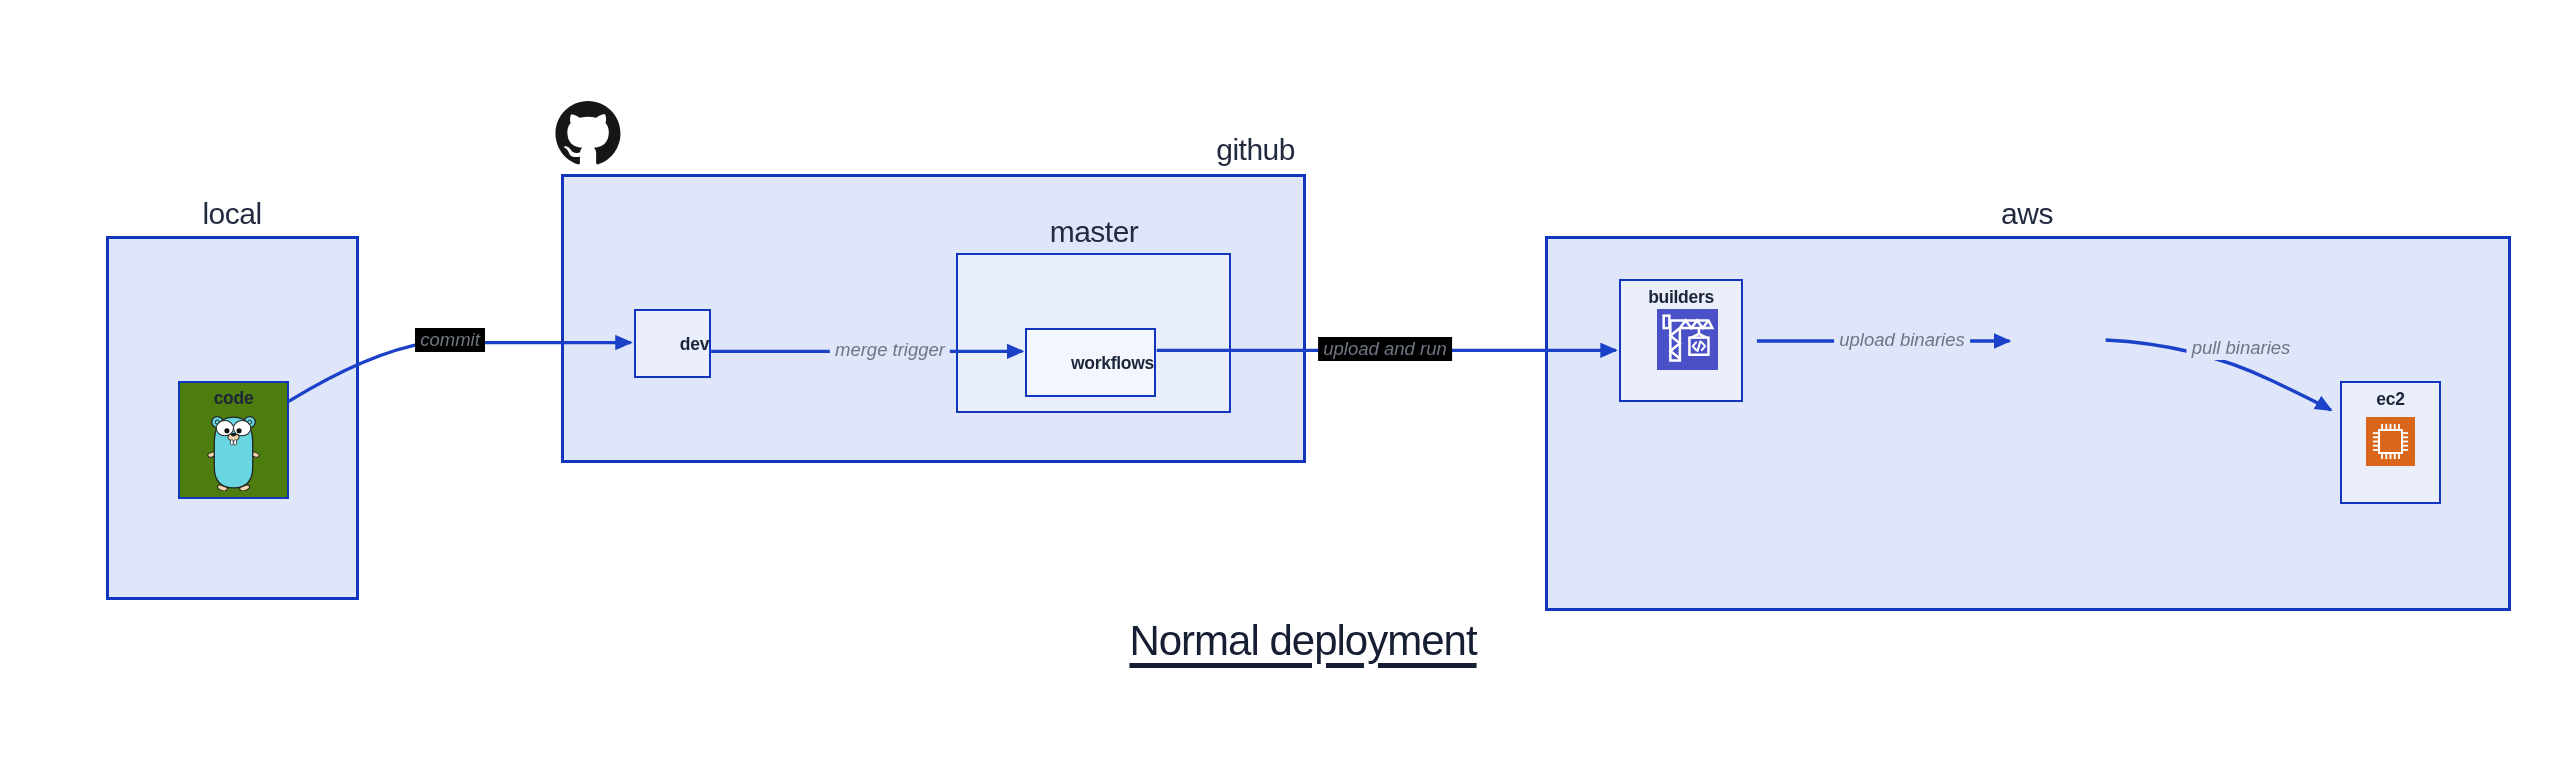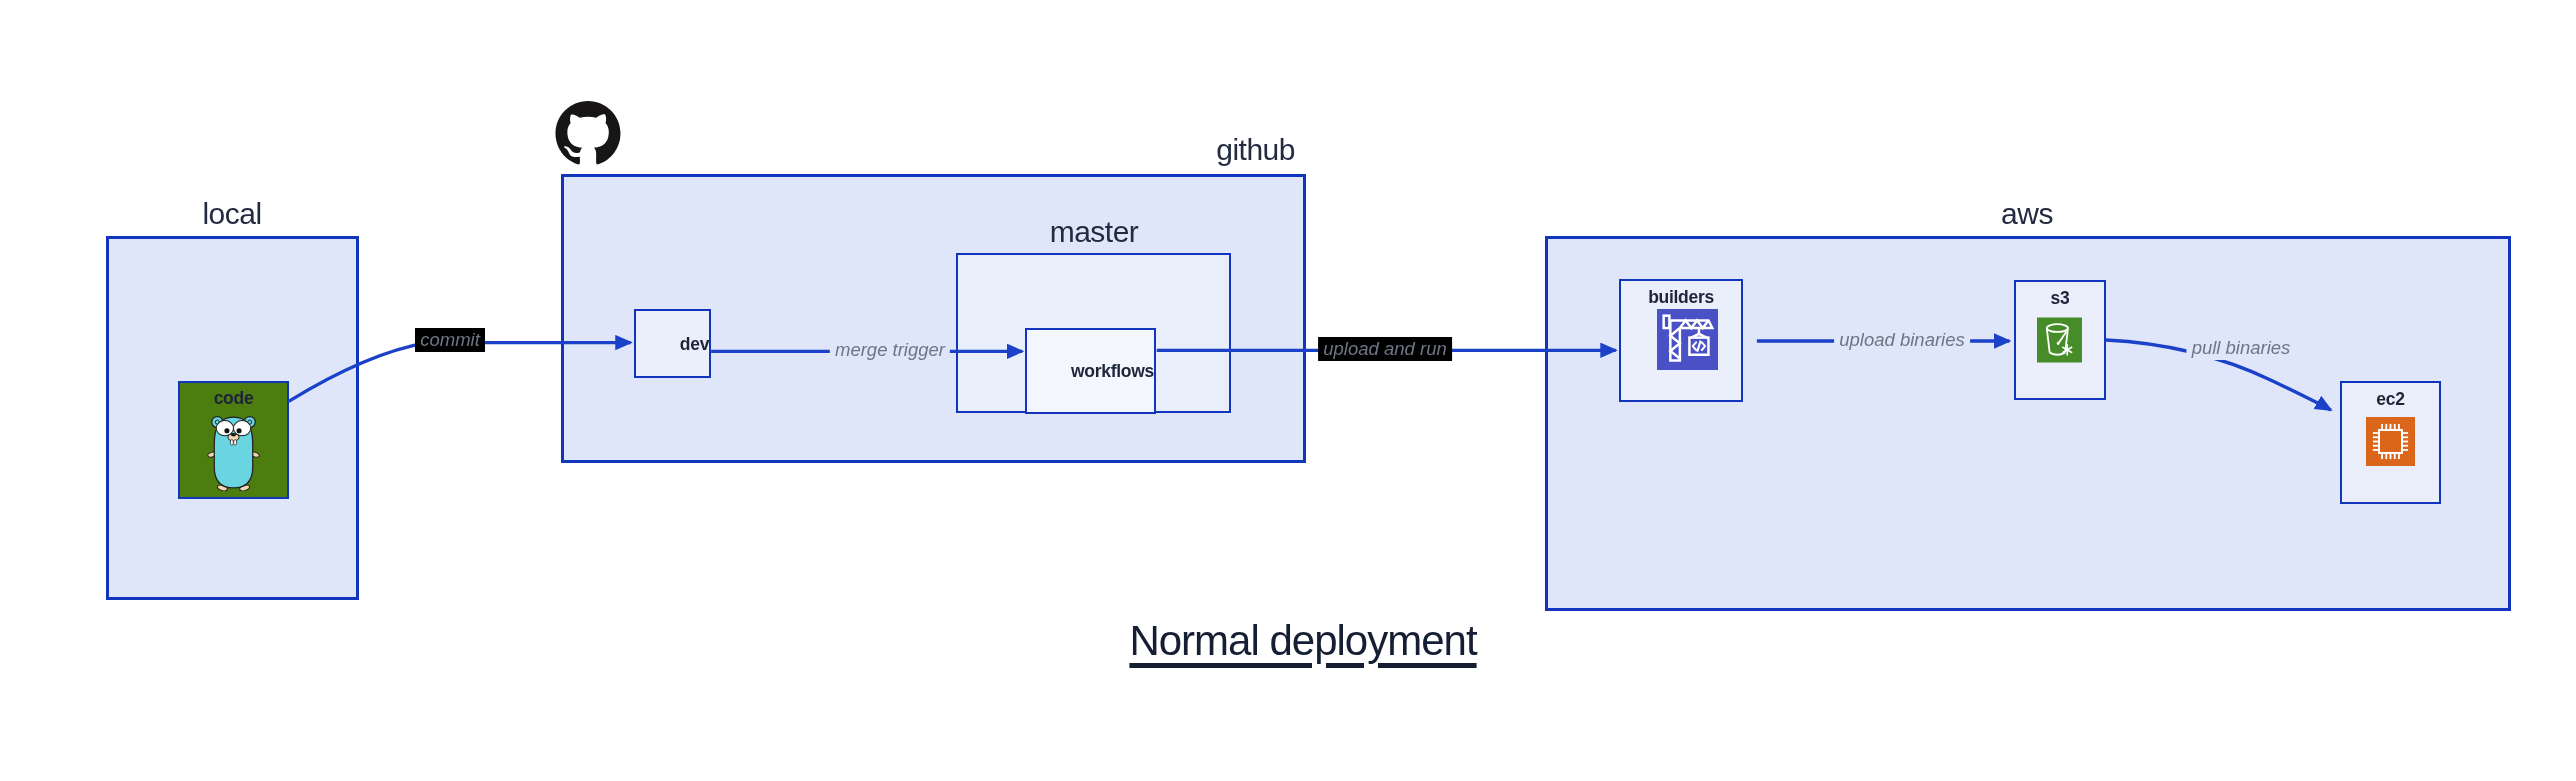--- a/index.html
+++ b/index.html
@@ -78,21 +78,21 @@
   <div class="group-label right" style="left:1295px;top:133px;">github</div>
   <div class="gbox" style="left:561px;top:174px;width:745px;height:289px;"></div>
 
   <div class="nbox" style="left:634px;top:309px;width:77px;height:69px;">
     <div class="node-label vcenter">dev</div>
   </div>
 
   <div class="group-label" style="left:1094px;top:215px;">master</div>
   <div class="gbox master" style="left:956px;top:253px;width:275px;height:160px;"></div>
 
-  <div class="nbox lighter" style="left:1025px;top:328px;width:131px;height:86px;">
+  <div class="nbox lighter" style="left:1025px;top:328px;width:131px;height:69px;">
     <div class="node-label vcenter">workflows</div>
   </div>
 
   <div class="group-label" style="left:2027px;top:197px;">aws</div>
   <div class="gbox" style="left:1545px;top:236px;width:966px;height:375px;"></div>
 
   <div class="nbox" style="left:1619px;top:279px;width:124px;height:123px;">
     <div class="node-label" style="top:6.2px;">builders</div>
 
     <svg class="node-icon" style="left:36px;top:28px;" width="61" height="61" viewBox="0 0 64 64">
@@ -108,40 +108,20 @@
         <rect x="34" y="30" width="20" height="18"></rect>
       </g>
       <g stroke="#fff" stroke-width="2.2" fill="none" stroke-linecap="round" stroke-linejoin="round">
         <polyline points="41,35 37.5,39 41,43"></polyline>
         <polyline points="47,35 50.5,39 47,43"></polyline>
         <line x1="45.5" y1="34" x2="42.5" y2="44"></line>
       </g>
     </svg>
   </div>
 
-  <div class="nbox" style="left:2014px;top:280px;width:92px;height:120px;">
-    <div class="node-label" style="top:6.2px;">s3</div>
-
-    <svg class="node-icon" style="left:20.6px;top:35px;" width="45" height="46" viewBox="0 0 64 64">
-      <rect x="0" y="0" width="64" height="64" fill="#468c29"></rect>
-      <g stroke="#fff" stroke-width="2.6" fill="none">
-        <ellipse cx="29" cy="15" rx="15" ry="5.5"></ellipse>
-        <path d="M 14 16 L 18 50"></path>
-        <path d="M 44 16 L 40 50"></path>
-        <path d="M 18 50 Q 29 56 40 50"></path>
-        <path d="M 42 20 L 31 36"></path>
-      </g>
-      <circle cx="30" cy="37" r="2" fill="#fff"></circle>
-      <g stroke="#fff" stroke-width="2.4" fill="none">
-        <line x1="43" y1="38" x2="43" y2="54"></line>
-        <line x1="36" y1="42" x2="50" y2="50"></line>
-        <line x1="50" y1="42" x2="36" y2="50"></line>
-      </g>
-    </svg>
-  </div>
 
   <div class="nbox" style="left:2340px;top:381px;width:101px;height:123px;">
     <div class="node-label" style="top:6.2px;">ec2</div>
 
     <svg class="node-icon" style="left:22px;top:34px;" width="53" height="49" viewBox="0 0 64 64">
       <rect x="0" y="0" width="64" height="64" fill="#d9661a"></rect>
       <rect x="17" y="17" width="30" height="30" fill="none" stroke="#fff" stroke-width="2.6"></rect>
       <g stroke="#fff" stroke-width="2.4">
         <line x1="21" y1="9" x2="21" y2="17"></line>
           <line x1="26.5" y1="9" x2="26.5" y2="17"></line>

